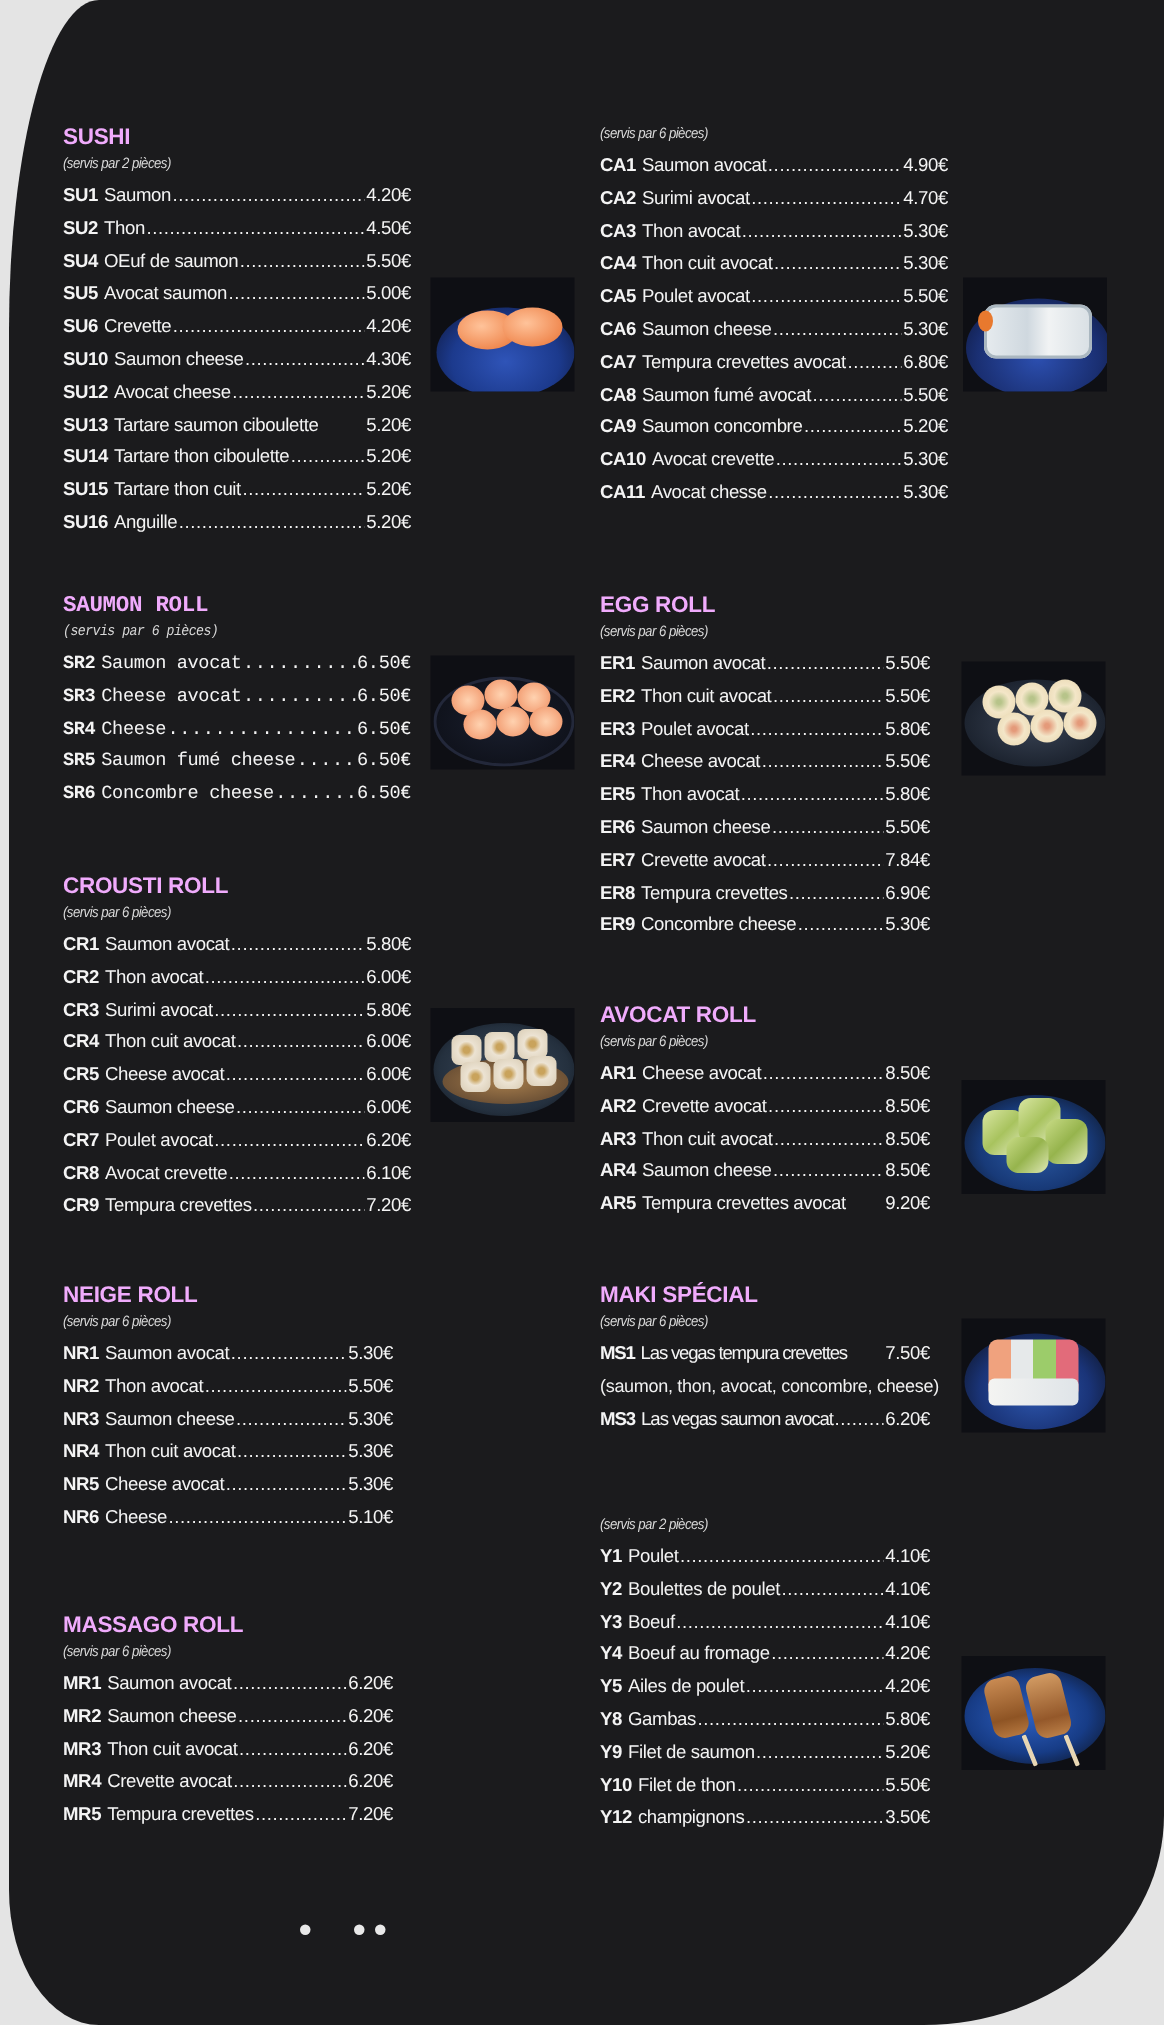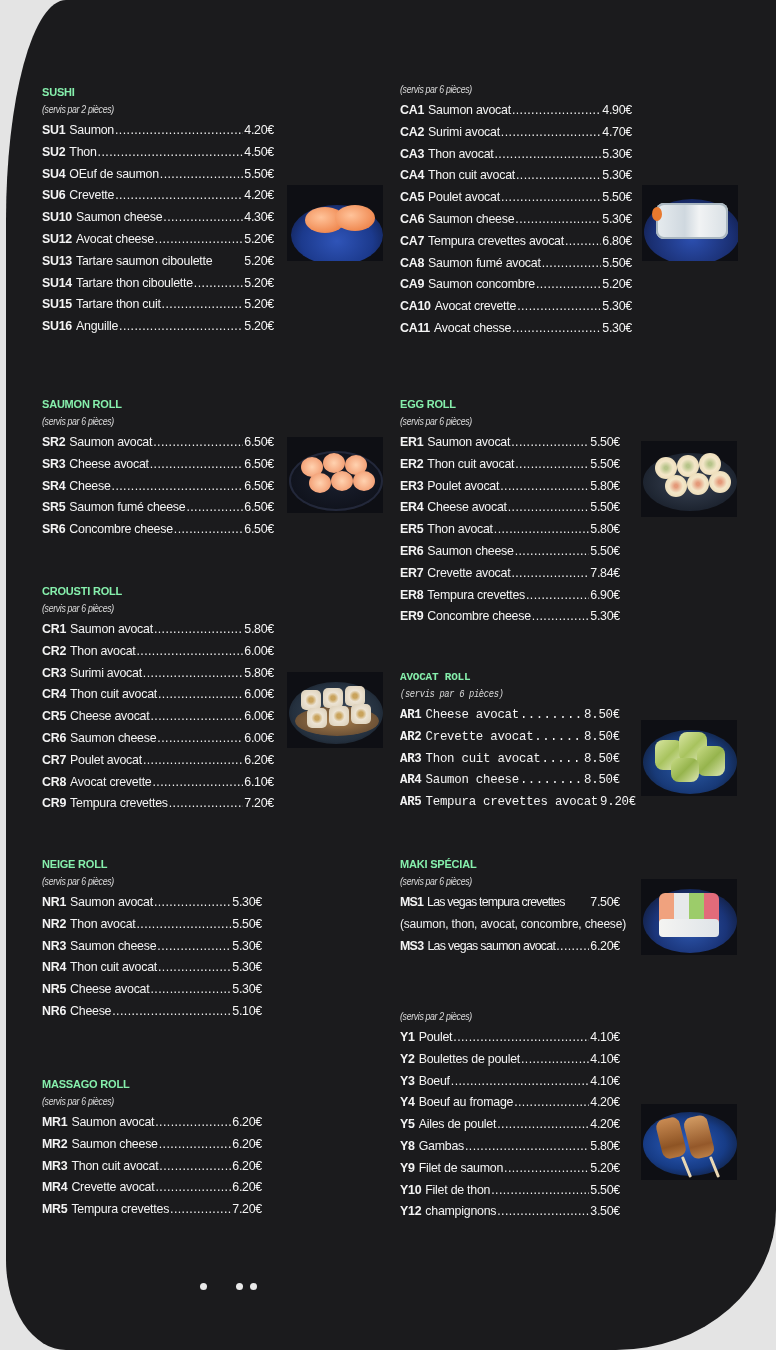--- a/index.html
+++ b/index.html
@@ -12,21 +12,21 @@
   .page {
     position:absolute; left:6px; top:0; width:770px; height:1350px;
     background:#1b1b1d;
     border-top-left-radius:60px 220px;
     border-bottom-left-radius:60px 90px;
     border-bottom-right-radius:160px 140px;
     overflow:hidden;
   }
   .section { position:absolute; }
   .sec-title {
-    color:#86efac; font-weight:bold; font-size:11px; letter-spacing:-0.2px;
+    color:#f0abfc; font-weight:bold; font-size:15px; letter-spacing:-0.2px;
     height:20px; line-height:20px; white-space:nowrap;
   }
   .sec-sub {
     color:#d9d9d9; font-style:italic; font-size:10px; letter-spacing:-0.4px;
     height:18px; line-height:16px; transform:scaleX(0.88); transform-origin:left;
     white-space:nowrap;
   }
   .item {
     display:flex; align-items:baseline; height:21.8px; line-height:21.8px;
     color:#f4f4f4; font-size:12.4px; white-space:nowrap; letter-spacing:-0.25px;
@@ -74,20 +74,26 @@
         <span class="dots"></span>
         <span class="price">4.50€</span>
       </div>
     <div class="item">
         <span class="code">SU4</span>
         <span class="name">OEuf de saumon</span>
         <span class="dots"></span>
         <span class="price">5.50€</span>
       </div>
     <div class="item">
+        <span class="code">SU5</span>
+        <span class="name">Avocat saumon</span>
+        <span class="dots"></span>
+        <span class="price">5.00€</span>
+      </div>
+    <div class="item">
         <span class="code">SU6</span>
         <span class="name">Crevette</span>
         <span class="dots"></span>
         <span class="price">4.20€</span>
       </div>
     <div class="item">
         <span class="code">SU10</span>
         <span class="name">Saumon cheese</span>
         <span class="dots"></span>
         <span class="price">4.30€</span>
@@ -199,21 +205,21 @@
         <span class="price">5.30€</span>
       </div>
   </div>
 
   <div class="photo" style="left:636px; top:185px;">
     <div class="plate" style="left:2px; top:14px; width:96px; height:66px; background:radial-gradient(ellipse at 50% 60%, #2c4fb0 0%, #1a2f72 60%, #0c1330 100%);"></div>
     <div class="plate" style="left:14px; top:18px; width:72px; height:36px; border-radius:8px; background:linear-gradient(90deg,#e7ecef,#cfd8df 40%,#f1f3f4 60%,#d8dfe4); box-shadow:inset 0 0 0 2px #aab7c0;"></div>
     <div class="plate" style="left:10px; top:22px; width:10px; height:14px; background:#e8792e;"></div>
   </div>
 
-  <div class="section" style="left:36px; top:394px; width:232px;">
+  <div class="section" style="left:36px; top:394px; width:232px;font-family:Liberation Mono, monospace;">
     <div class="sec-title">SAUMON ROLL</div>
     <div class="sec-sub">(servis par 6 pièces)</div>
     <div class="item">
         <span class="code">SR2</span>
         <span class="name">Saumon avocat</span>
         <span class="dots"></span>
         <span class="price">6.50€</span>
       </div>
     <div class="item">
         <span class="code">SR3</span>
@@ -383,21 +389,21 @@
     <div class="plate" style="left:2px; top:10px; width:94px; height:62px; background:radial-gradient(ellipse at 50% 50%, #3c4a5c 0%, #24303e 65%, #0b0d14 100%);"></div>
     <div class="plate" style="left:8px; top:34px; width:84px; height:30px; background:radial-gradient(ellipse,#a67d4c,#6e5236 70%,transparent 75%);"></div>
     <div class="plate" style="left:14px; top:18px; width:20px; height:20px; border-radius:5px; background:radial-gradient(circle,#c9a35c 15%,#ece3d3 40%,#d9ccb4);"></div>
     <div class="plate" style="left:36px; top:16px; width:20px; height:20px; border-radius:5px; background:radial-gradient(circle,#c9a35c 15%,#ece3d3 40%,#d9ccb4);"></div>
     <div class="plate" style="left:58px; top:14px; width:20px; height:20px; border-radius:5px; background:radial-gradient(circle,#c9a35c 15%,#ece3d3 40%,#d9ccb4);"></div>
     <div class="plate" style="left:20px; top:36px; width:20px; height:20px; border-radius:5px; background:radial-gradient(circle,#c9a35c 15%,#ece3d3 40%,#d9ccb4);"></div>
     <div class="plate" style="left:42px; top:34px; width:20px; height:20px; border-radius:5px; background:radial-gradient(circle,#c9a35c 15%,#ece3d3 40%,#d9ccb4);"></div>
     <div class="plate" style="left:64px; top:32px; width:20px; height:20px; border-radius:5px; background:radial-gradient(circle,#c9a35c 15%,#ece3d3 40%,#d9ccb4);"></div>
   </div>
 
-  <div class="section" style="left:394px; top:667px; width:220px;font-family:Liberation Mono, monospace;">
+  <div class="section" style="left:394px; top:667px; width:220px;">
     <div class="sec-title">AVOCAT ROLL</div>
     <div class="sec-sub">(servis par 6 pièces)</div>
     <div class="item">
         <span class="code">AR1</span>
         <span class="name">Cheese avocat</span>
         <span class="dots"></span>
         <span class="price">8.50€</span>
       </div>
     <div class="item">
         <span class="code">AR2</span>

